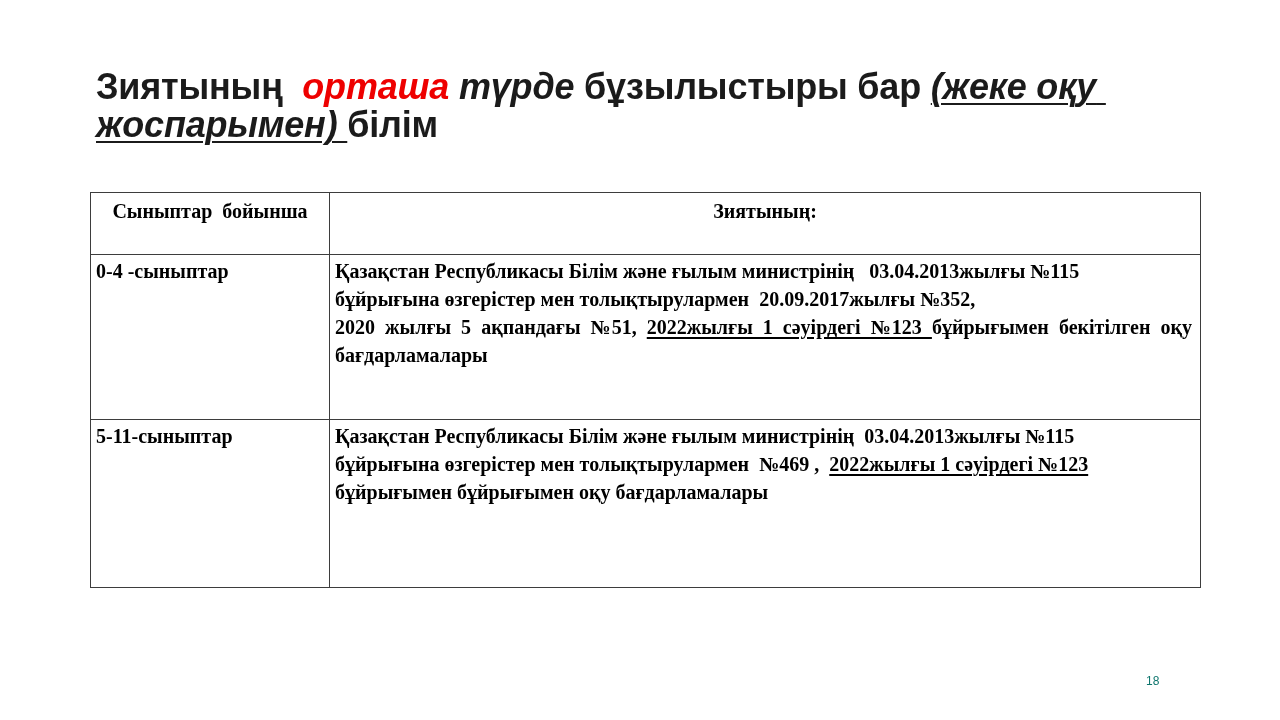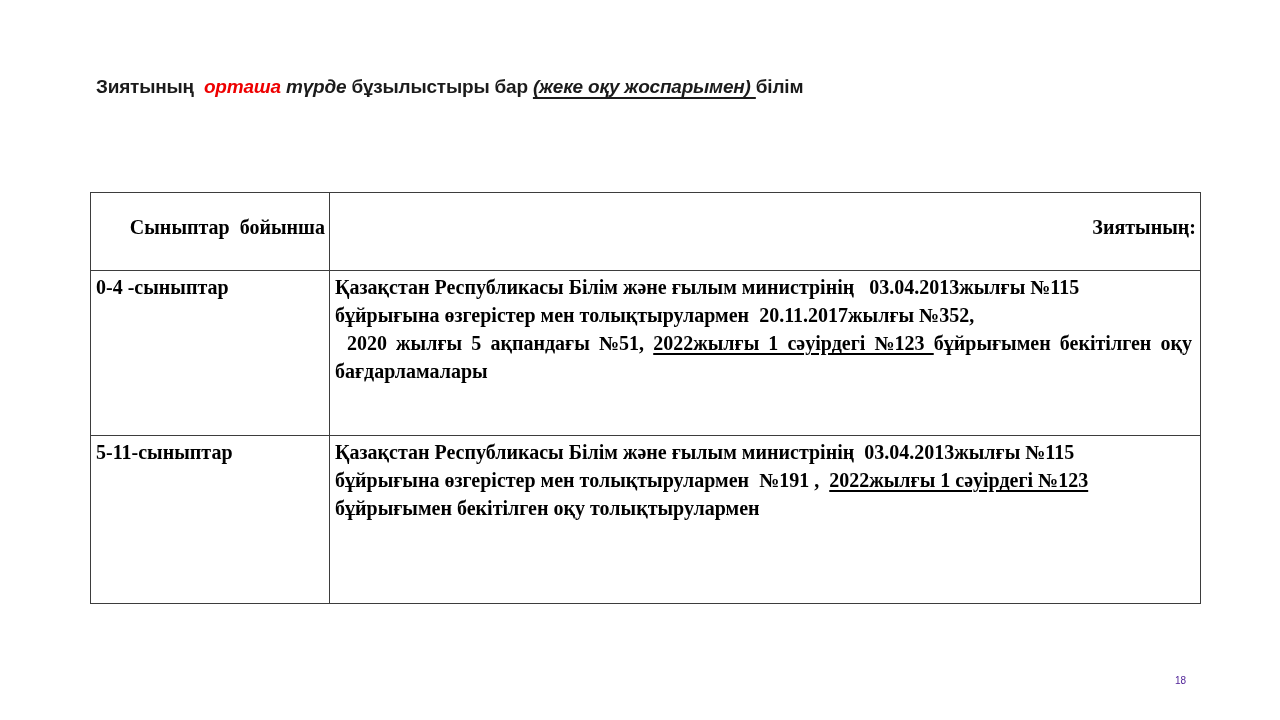--- a/index.html
+++ b/index.html
@@ -3,48 +3,48 @@
 <meta charset="utf-8">
 <style>
   html,body{margin:0;padding:0;background:#ffffff;}
   .slide{
     position:relative;width:1280px;height:720px;background:#ffffff;
     overflow:hidden;font-family:"Liberation Sans",sans-serif;
   }
   
   .title{
     position:absolute;left:96px;top:68px;width:1124px;margin:0;
-    font-weight:bold;font-size:19px;line-height:38px;color:#1b1b1b;
+    font-weight:bold;font-size:36px;line-height:38px;color:#1b1b1b;
     letter-spacing:-0.2px;
   }
   .line{white-space:pre-wrap;}
   .red{color:#ee0000;}
   .i{font-style:italic;}
   .u{text-decoration:underline;text-decoration-thickness:2px;text-underline-offset:4px;}
   
   .ptable{
     position:absolute;left:90px;top:192px;width:1110px;
     border-collapse:collapse;table-layout:fixed;
     font-family:"Liberation Serif",serif;font-weight:bold;color:#000000;
   }
   .ptable td{border:1.5px solid #3d3d3d;vertical-align:top;font-size:20px;line-height:28px;}
   .c1{width:239px;}
   .c2{width:871px;}
   .hrow td{height:57px;}
   .r1 td{height:162px;}
   .r2 td{height:165px;}
-  .hcell{text-align:right;padding:20px 4px 0 4px;white-space:pre-wrap;}
+  .hcell{text-align:center;padding:4px 4px 0 4px;white-space:pre-wrap;}
   .lcell{padding:2px 4px 0 5px;white-space:pre-wrap;}
   .ccell{padding:2px 8px 0 5px;}
   .ccell .u{text-decoration-thickness:1.5px;text-underline-offset:3px;}
-  .jline{text-align:justify;text-align-last:justify;word-spacing:4px;margin-left:12px;}
+  .jline{text-align:justify;text-align-last:justify;word-spacing:4px;}
   
   .pagenum{
-    position:absolute;left:1146px;top:672px;width:40px;text-align:right;
-    font-size:10px;line-height:18px;color:#4c1d95;font-family:"Liberation Sans",sans-serif;
+    position:absolute;left:1146px;top:672px;width:40px;text-align:left;
+    font-size:12px;line-height:18px;color:#0f766e;font-family:"Liberation Sans",sans-serif;
   }
 </style>
 </head>
 <body>
 
 <div class="slide">
 
   <h1 class="title">
       <div class="line"><span>Зиятының  </span><span class="red i">орташа</span><span class="i"> </span><span class="i">түрде</span><span> бұзылыстыры бар </span><span class="i u">(жеке оқу жоспарымен) </span><span>білім</span></div>
     </h1>
@@ -56,31 +56,31 @@
       </colgroup>
     <tbody>
         <tr class="hrow">
       <td class="hcell">Сыныптар  бойынша</td>
       <td class="hcell">Зиятының:</td>
     </tr>
     <tr class="r1">
       <td class="lcell">0-4 -сыныптар</td>
       <td class="ccell">
             <div class="line"><span>Қазақстан Республикасы Білім және ғылым министрінің   03.04.2013жылғы №115</span></div>
-            <div class="line"><span>бұйрығына өзгерістер мен толықтырулармен  20.11.2017жылғы №352,</span></div>
+            <div class="line"><span>бұйрығына өзгерістер мен толықтырулармен  20.09.2017жылғы №352,</span></div>
             <div class="line jline"><span>2020 жылғы 5 ақпандағы №51, </span><span class="u">2022жылғы 1 сәуірдегі №123 </span><span>бұйрығымен бекітілген оқу</span></div>
             <div class="line"><span>бағдарламалары</span></div>
           </td>
     </tr>
     <tr class="r2">
       <td class="lcell">5-11-сыныптар</td>
       <td class="ccell">
             <div class="line"><span>Қазақстан Республикасы Білім және ғылым министрінің  03.04.2013жылғы №115</span></div>
-            <div class="line"><span>бұйрығына өзгерістер мен толықтырулармен  №191 ,  </span><span class="u">2022жылғы 1 сәуірдегі №123</span></div>
-            <div class="line"><span>бұйрығымен бекітілген оқу толықтырулармен</span></div>
+            <div class="line"><span>бұйрығына өзгерістер мен толықтырулармен  №469 ,  </span><span class="u">2022жылғы 1 сәуірдегі №123</span></div>
+            <div class="line"><span>бұйрығымен бұйрығымен оқу бағдарламалары</span></div>
           </td>
     </tr>
   </tbody>
     </table>
 
   <div class="pagenum">18</div>
 
 </div>
 
 </body></html>

